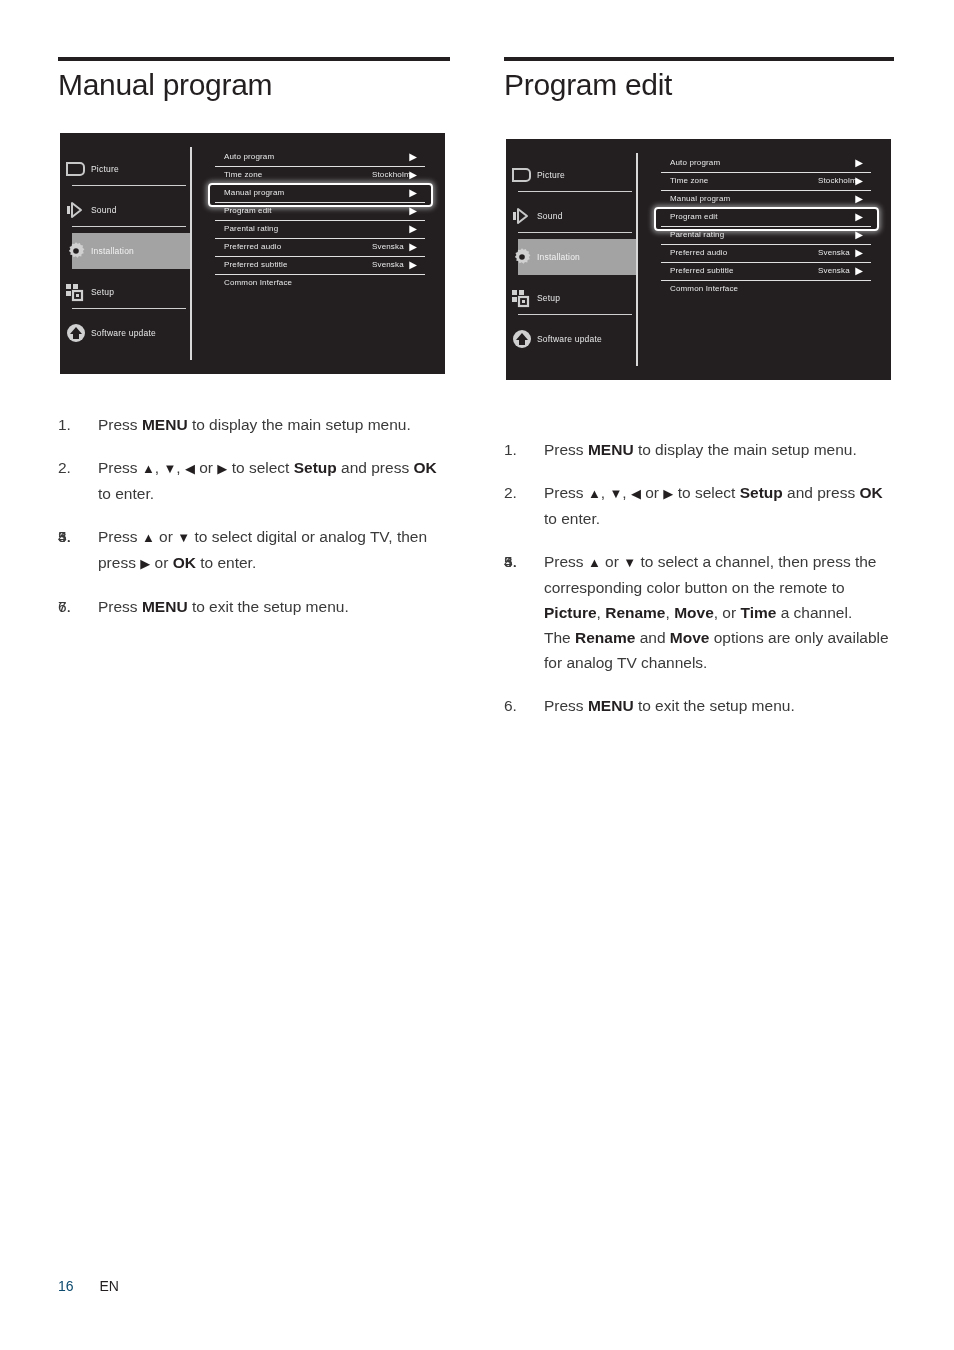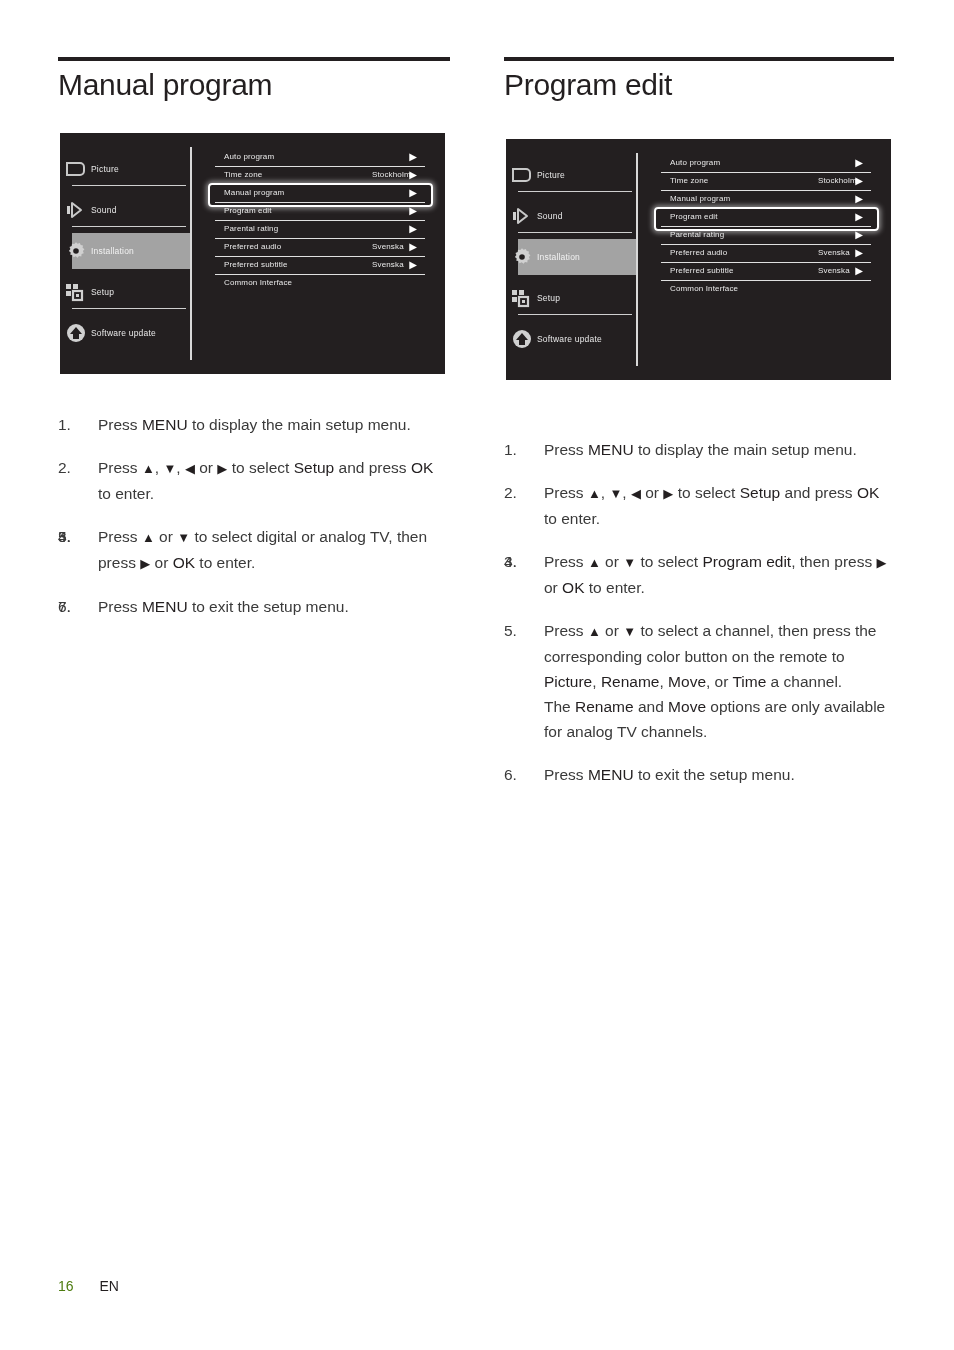--- a/index.html
+++ b/index.html
@@ -181,32 +181,32 @@
   }
   .step-num {
     position: absolute;
     left: 0;
     top: 0;
     width: 26px;
     text-align: left;
     color: #3a3a3a;
   }
   .step-body { display: block; }
-  .step-body b { font-weight: 400; color: #231f20; }
+  .step-body b { font-weight: 700; color: #231f20; }
   .arw { font-size: 13px; color: #231f20; }
 
   
   .footer {
     position: absolute;
     left: 58px;
     top: 1278px;
     font-size: 14px;
     color: #6f6f6f;
   }
-  .footer .pg  { color: #4d7c0f; }
+  .footer .pg  { color: #0c4a6e; }
   .footer .lang {
     margin-left: 22px;
     color: #231f20;
     font-weight: 400;
   }
 </style>
 </head>
 <body>
 
 <div class="rule rule-left"></div>
@@ -452,21 +452,20 @@
     </div>
     <div class="step">
       <span class="step-num">2.</span>
       <span class="step-body">Press <span class="arw">▲</span>, <span class="arw">▼</span>, <span class="arw">◀</span> or <span class="arw">▶</span> to select <b>Setup</b> and press <b>OK</b> to enter.</span>
     </div>
     <div class="step">
       <span class="step-num">3.</span>
     </div>
     <div class="step">
       <span class="step-num">4.</span>
-      <span class="step-body">Press <span class="arw">▲</span> or <span class="arw">▼</span> to select <b>Program edit</b>, then press <span class="arw">▶</span> or <b>OK</b> to enter.</span>
     </div>
     <div class="step">
       <span class="step-num">5.</span>
       <span class="step-body">Press <span class="arw">▲</span> or <span class="arw">▼</span> to select a channel, then press the corresponding color button on the remote to <b>Picture</b>, <b>Rename</b>, <b>Move</b>, or <b>Time</b> a channel.<br>The <b>Rename</b> and <b>Move</b> options are only available for analog TV channels.</span>
     </div>
     <div class="step">
       <span class="step-num">6.</span>
       <span class="step-body">Press <b>MENU</b> to exit the setup menu.</span>
     </div>
   </div>

